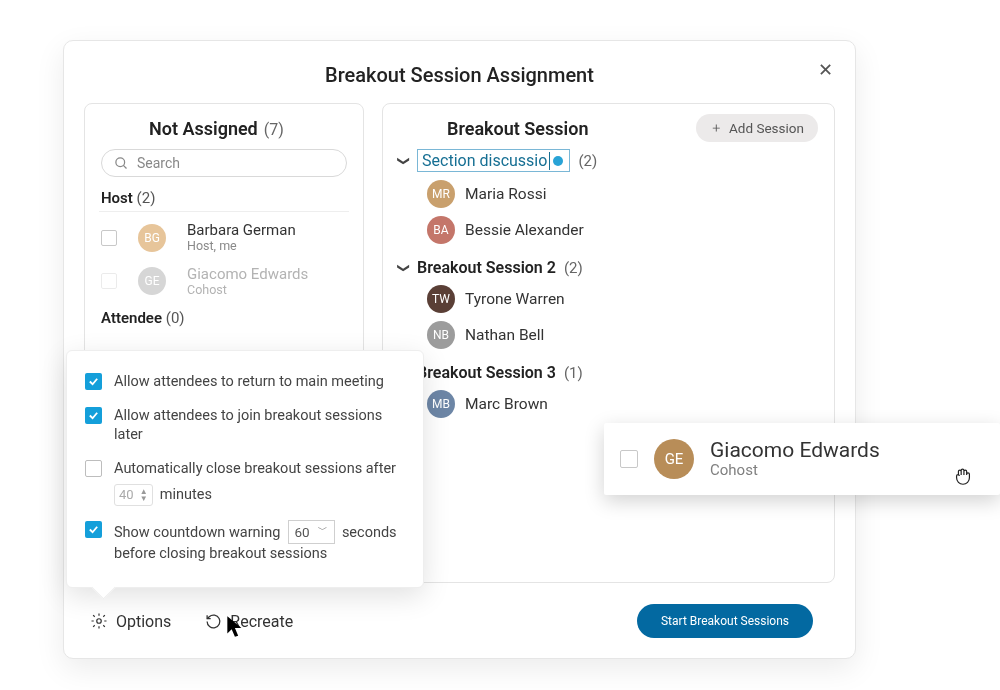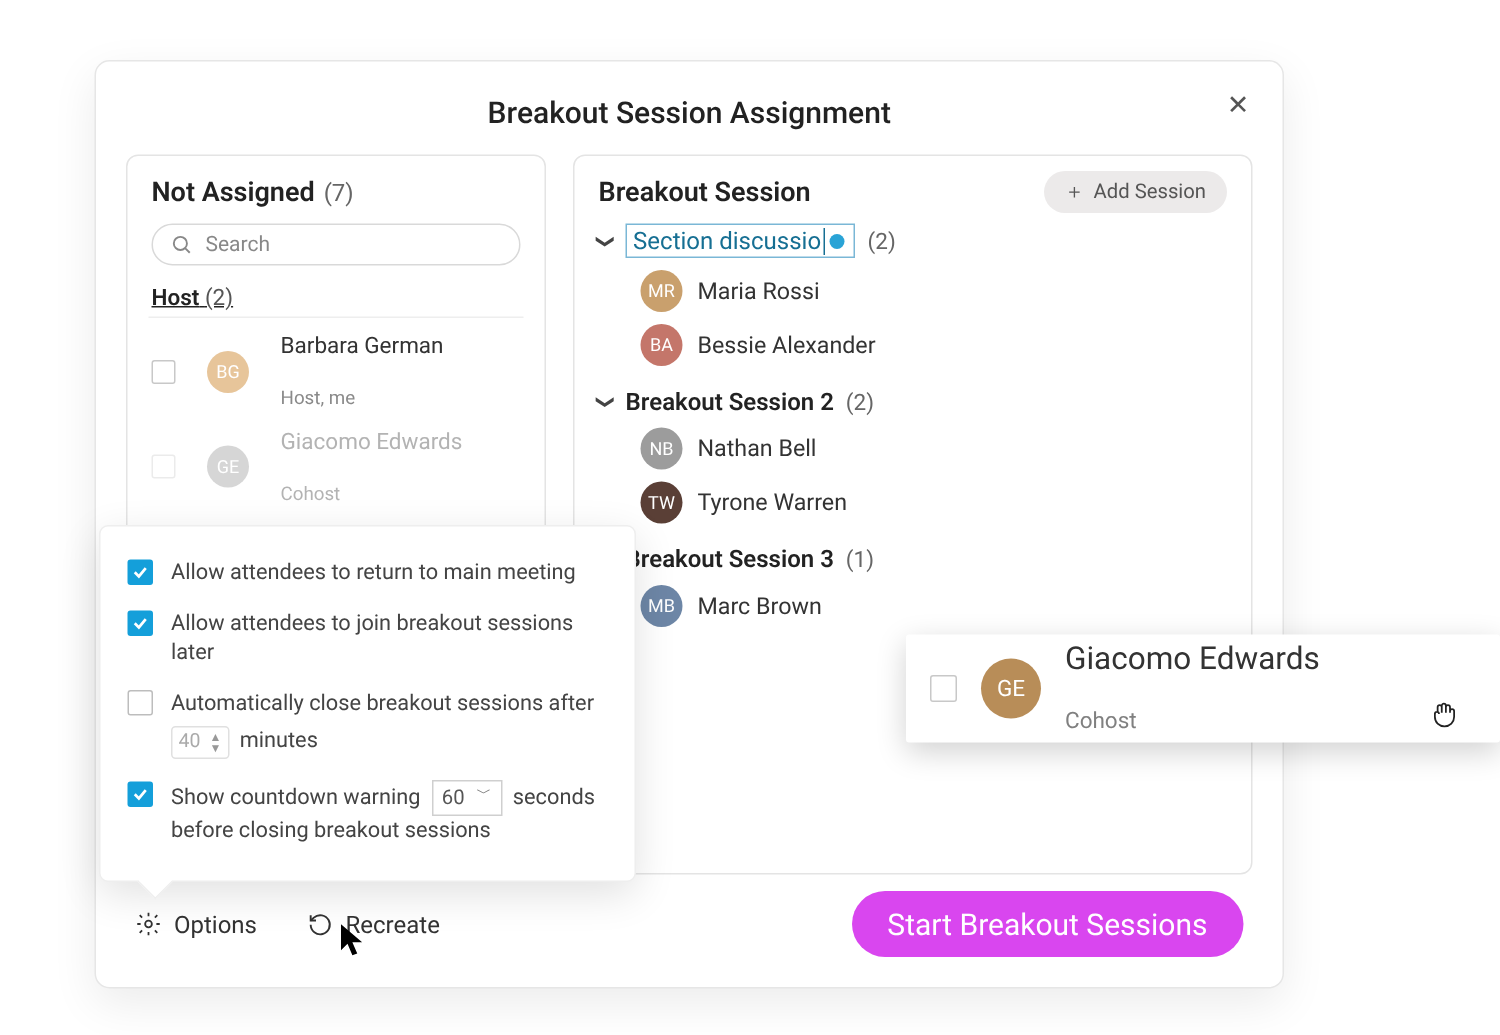--- a/index.html
+++ b/index.html
@@ -11,37 +11,37 @@
     background:#fff; border:1px solid #e6e6e6; border-radius:10px;
     box-shadow:0 10px 30px rgba(0,0,0,.08);
   }
   .dlg-title { text-align:center; font-size:20px; font-weight:500; color:#222; padding:22px 0 16px; position:relative;}
   .close-x { position:absolute; right:22px; top:18px; font-size:18px; color:#555; cursor:pointer;}
   .dlg-body { display:flex; padding:0 20px; gap:18px; height:480px;}
   .panel { border:1px solid #e4e4e4; border-radius:8px; padding:14px 16px 10px; }
   .left-panel { width:280px; }
   .right-panel { flex:1; position:relative;}
 
-  .panel-head { display:flex; align-items:baseline; gap:6px; margin-bottom:10px;}
+  .panel-head { display:flex; align-items:baseline; gap:6px; margin-bottom:10px;margin-left:48px;}
   .panel-head .ttl { font-size:18px; font-weight:600; color:#222; }
   .panel-head .cnt { font-size:16px; color:#666; }
 
   .search { display:flex; align-items:center; gap:8px; border:1px solid #d9d9d9; border-radius:18px; padding:5px 12px; color:#888; font-size:14px; margin-bottom:12px; background:#fff;}
   .search svg{ flex:none;}
-  .sect-label { font-size:15px; font-weight:600; color:#222; margin:8px 0 4px;text-decoration:underline;}
+  .sect-label { font-size:15px; font-weight:600; color:#222; margin:8px 0 4px;}
   .sect-label .cnt{ font-weight:400; color:#555; }
 
   .person-row { display:flex; align-items:center; gap:21px; padding:6px 0; }
   .cb { width:16px; height:16px; border:1px solid #c8c8c8; border-radius:2px; background:#fff; display:inline-block; flex:none;}
   .cb.faded{ opacity:.35;}
   .avatar { width:28px; height:28px; border-radius:50%; display:inline-flex; align-items:center; justify-content:center; color:#fff; font-size:12px; flex:none;}
   .avatar.lg{ width:40px; height:40px; font-size:15px;}
   .p-meta{line-height:1.15;}
   .p-name{ font-size:15px; color:#333;}
-  .p-role{ font-size:12.5px; color:#8a8a8a;margin-top:20px;}
+  .p-role{ font-size:12.5px; color:#8a8a8a;}
   .person-row.faded .p-name, .person-row.faded .p-role{ color:#b3b3b3;}
 
   .add-btn{ position:absolute; right:16px; top:10px; background:#eceaea; color:#555; font-size:13.5px; border-radius:16px; padding:5px 14px; display:flex; gap:6px; align-items:center; cursor:pointer;}
   .sess{ margin:10px 0 6px;}
   .sess-head{ display:flex; align-items:center; gap:8px; font-size:16px; color:#222; margin-bottom:4px;}
   .chev{ display:inline-block; transform:rotate(90deg); font-size:12px; color:#444;}
   .sess-name-edit{ border:1px solid #7ab7d6; padding:1px 6px 1px 4px; color:#166f93; font-size:16px; display:inline-flex; align-items:center; gap:2px; }
   .cursor-dot{ width:10px; height:10px; border-radius:50%; background:#29a3d6; display:inline-block; margin-left:1px;}
   .sess-cnt{ color:#666; font-size:15px;}
   .member{ display:flex; align-items:center; gap:10px; padding:4px 0 4px 28px; font-size:15.5px; color:#333;}
@@ -58,24 +58,24 @@
   .opt-row{ display:flex; align-items:flex-start; gap:12px; padding:7px 0;}
   .opt-row .text{ flex:1; line-height:1.35;}
   .chk{ width:17px; height:17px; border-radius:2px; background:#149fda; display:inline-flex; align-items:center; justify-content:center; flex:none; margin-top:1px;}
   .chk.off{ background:#fff; border:1px solid #bdbdbd;}
   .chk svg{ display:block;}
   .num-field{ display:inline-flex; align-items:center; border:1px solid #cfcfcf; border-radius:3px; padding:1px 4px; font-size:13px; color:#777; gap:6px;}
   .num-field.disabled{ color:#aaa; border-color:#e0e0e0;}
   .updn{ font-size:8px; line-height:7px; color:#999;}
   .sel{ display:inline-flex; align-items:flex-start; border:1px solid #cfcfcf; border-radius:0; padding:2px 6px; font-size:13.5px; gap:8px; color:#555;}
 
-  .dlg-footer{ position:absolute; left:0; right:0; bottom:20px; display:flex; align-items:center; padding:0 26px;}
+  .dlg-footer{ position:absolute; left:0; right:16px; bottom:20px; display:flex; align-items:center; padding:0 26px;}
   .foot-left{ display:flex; gap:34px; align-items:center; font-size:16px; color:#333; }
   .foot-item{ display:flex; gap:8px; align-items:center; cursor:pointer;}
-  .primary-btn{ margin-left:auto; background:#d946ef; color:#fff; font-size:20px; padding:10px 24px; border-radius:22px; cursor:pointer;}
+  .primary-btn{ margin-left:auto; background:#0369a1; color:#fff; font-size:12px; padding:10px 24px; border-radius:22px; cursor:pointer;}
 
   .cursor-arrow{ position:absolute; left:161px; bottom:-2px; pointer-events:none;}
 
   .drag-card{
     position:absolute; left:604px; top:423px; width:396px; height:72px; background:#fff;
     box-shadow:0 6px 20px rgba(0,0,0,.18); border-radius:2px; display:flex; align-items:center;
     gap:16px; padding:0 16px;
   }
   .drag-card .cb{ width:18px; height:18px;}
   .drag-card .p-name{ font-size:21px; color:#333;}
@@ -163,26 +163,26 @@
               <span>Bessie Alexander</span>
             </div>
           </div>
           <div class="sess">
             <div class="sess-head">
               <span class="chev">❯</span>
               <span style="font-weight:600;">Breakout Session 2</span> 
               <span class="sess-cnt">(2)</span>
             </div>
             <div class="member">
+              <span class="avatar" style="background:#5a3f36">TW</span>
+              <span>Tyrone Warren</span>
+            </div>
+            <div class="member">
               <span class="avatar" style="background:#9c9c9c">NB</span>
               <span>Nathan Bell</span>
-            </div>
-            <div class="member">
-              <span class="avatar" style="background:#5a3f36">TW</span>
-              <span>Tyrone Warren</span>
             </div>
           </div>
           <div class="sess">
             <div class="sess-head">
               <span class="chev">❯</span>
               <span style="font-weight:600;">Breakout Session 3</span> 
               <span class="sess-cnt">(1)</span>
             </div>
             <div class="member">
               <span class="avatar" style="background:#6d86a6">MB</span>

